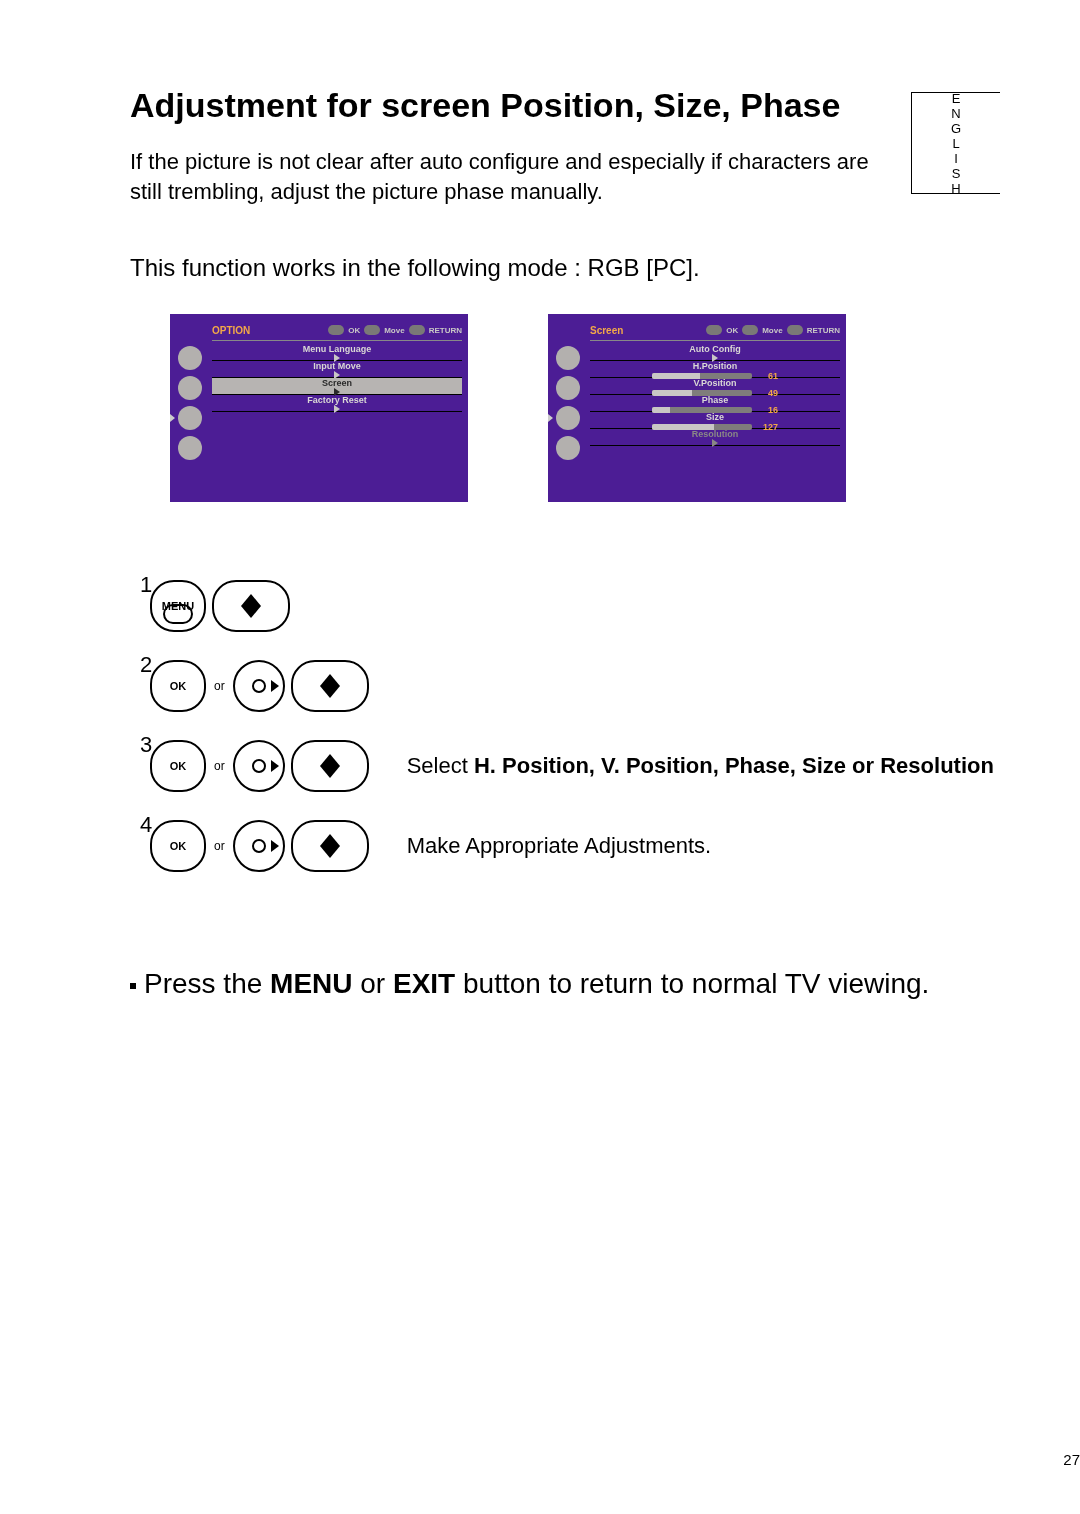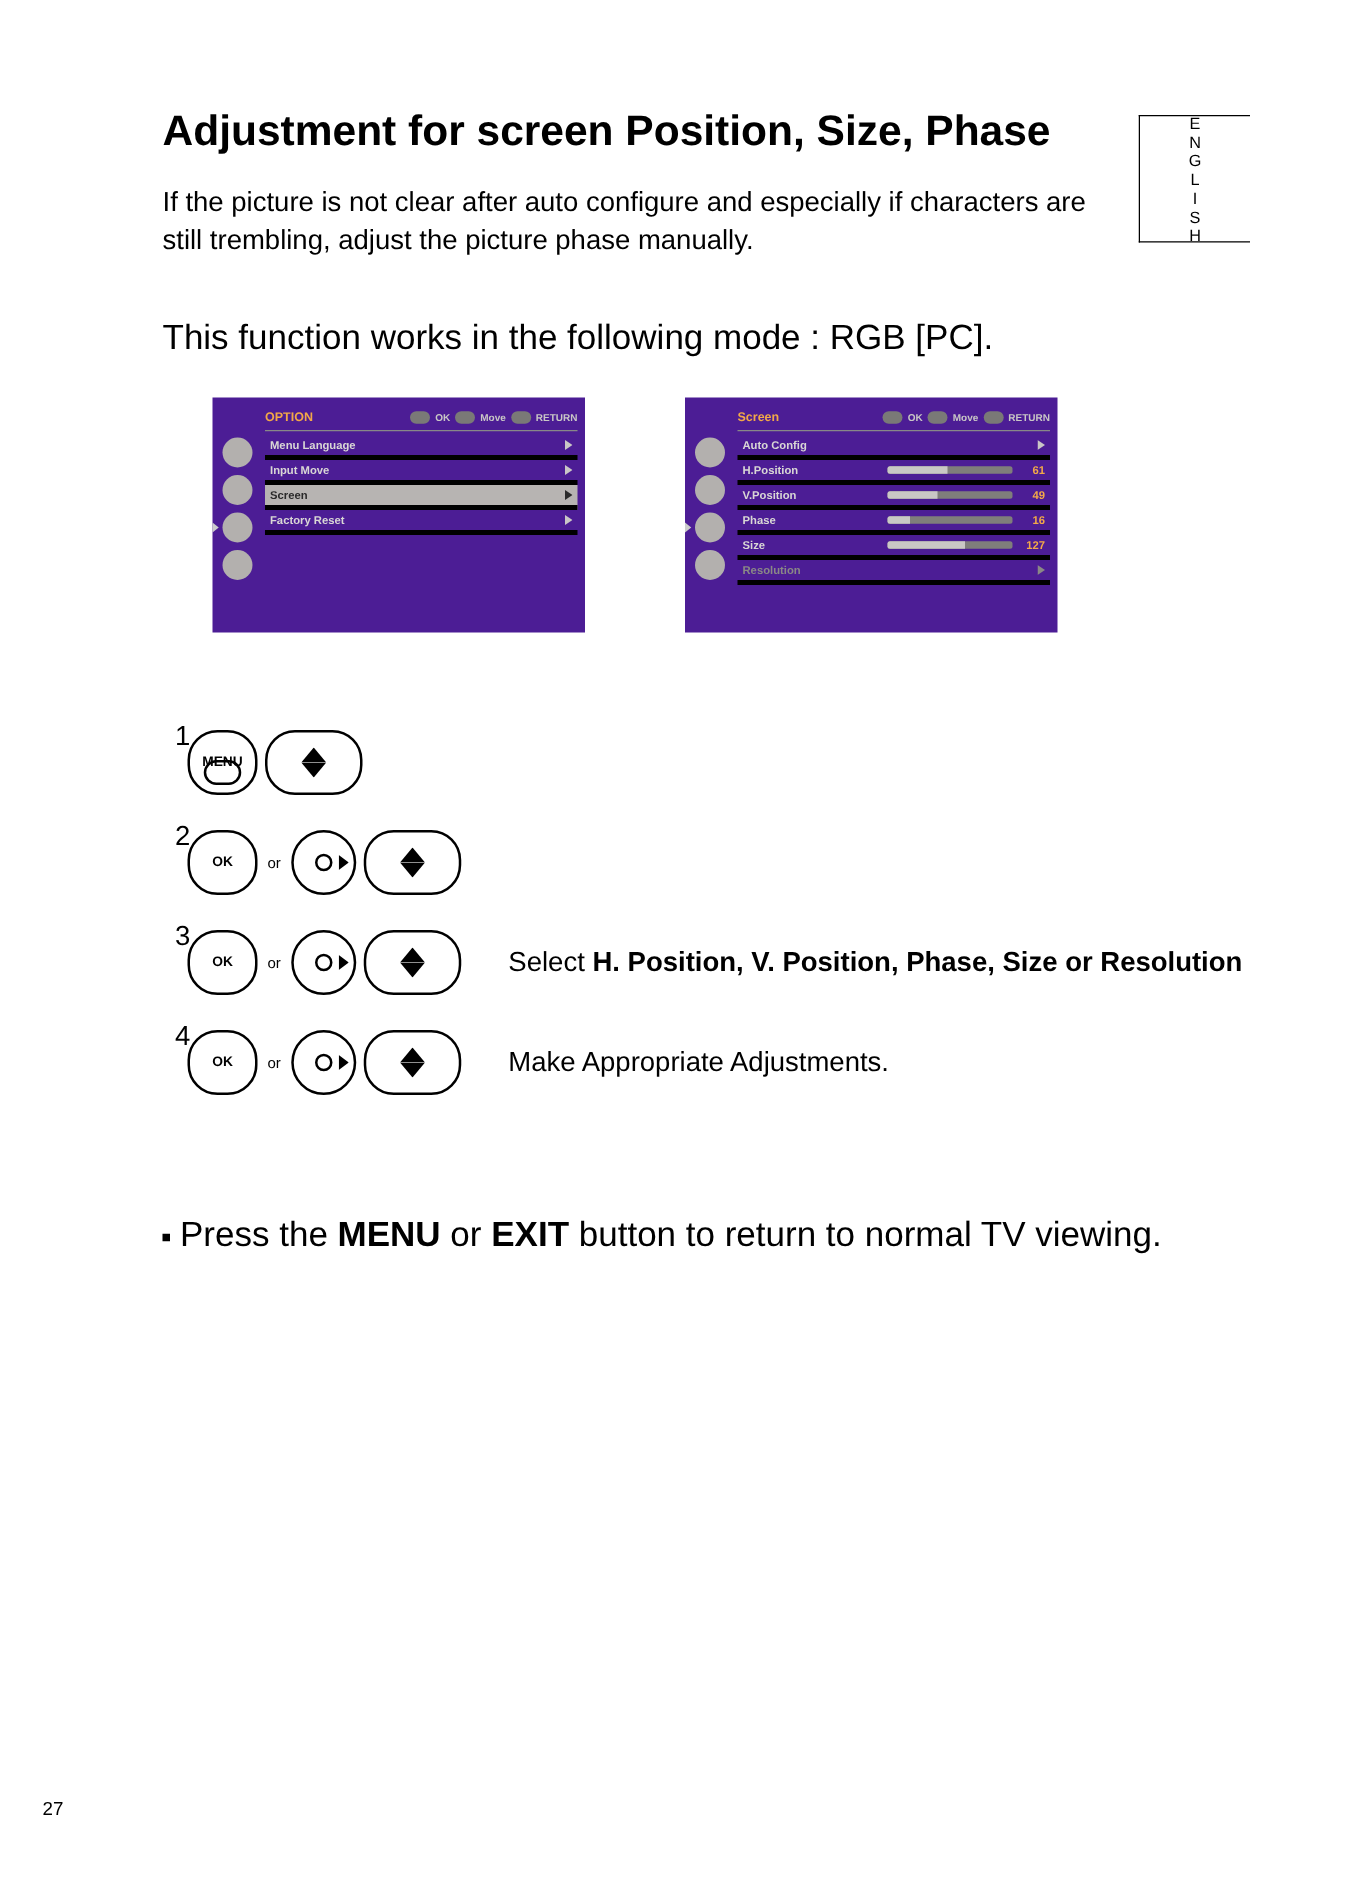--- a/index.html
+++ b/index.html
@@ -41,21 +41,21 @@
     margin: 0 0 22px 0;
     font-family: Arial, Helvetica, sans-serif;
   }
   .intro {
     font-size: 22px;
     line-height: 1.35;
     margin: 0 0 48px 0;
     width: 760px;
   }
   .mode-line {
-    font-size: 28px;
+    font-size: 24px;
     margin: 0 0 32px 0;
   }
   .screenshots {
     display: flex;
     gap: 80px;
     margin-left: 40px;
     margin-bottom: 78px;
   }
   .osd {
     width: 298px;
@@ -138,24 +138,25 @@
     right: 6px;
     display: flex;
     flex-direction: column;
   }
   .osd-row {
     height: 16px;
     display: flex;
     align-items: center;
     justify-content: space-between;
     padding: 0 4px;
-    border-bottom: 4px solid #000000;
+    border-bottom: 1px solid #000000;
     font-weight: bold;
     color: #d9d7d5;
     font-size: 9px;
+    flex-direction: column;
   }
   .osd-row.highlight {
     background: #b7b4b2;
     color: #2a2a2a;
   }
   .osd-row.disabled {
     color: #8a8886;
   }
   .arrow-right {
     width: 6px; height: 8px;
@@ -272,23 +273,23 @@
   .step-text strong { font-weight: bold; }
   .footer-notes {
     margin-top: 90px;
     font-size: 28px;
     line-height: 1.6;
   }
   .footer-notes p { margin: 0; }
   .bullet { display: inline-block; width: 6px; height: 6px; background:#000; vertical-align: middle; margin-right: 8px; border-radius:0; }
   .page-num {
     position: absolute;
-    bottom: 58px;
+    bottom: 46px;
     left: 0; right: 0;
-    text-align: left;
+    text-align: right;
     font-size: 15px;
     padding-left: 34px;
   }
 </style>
 </head>
 <body>
 
 <div class="side-tab">ENGLISH</div>
 
 <div class="content">

